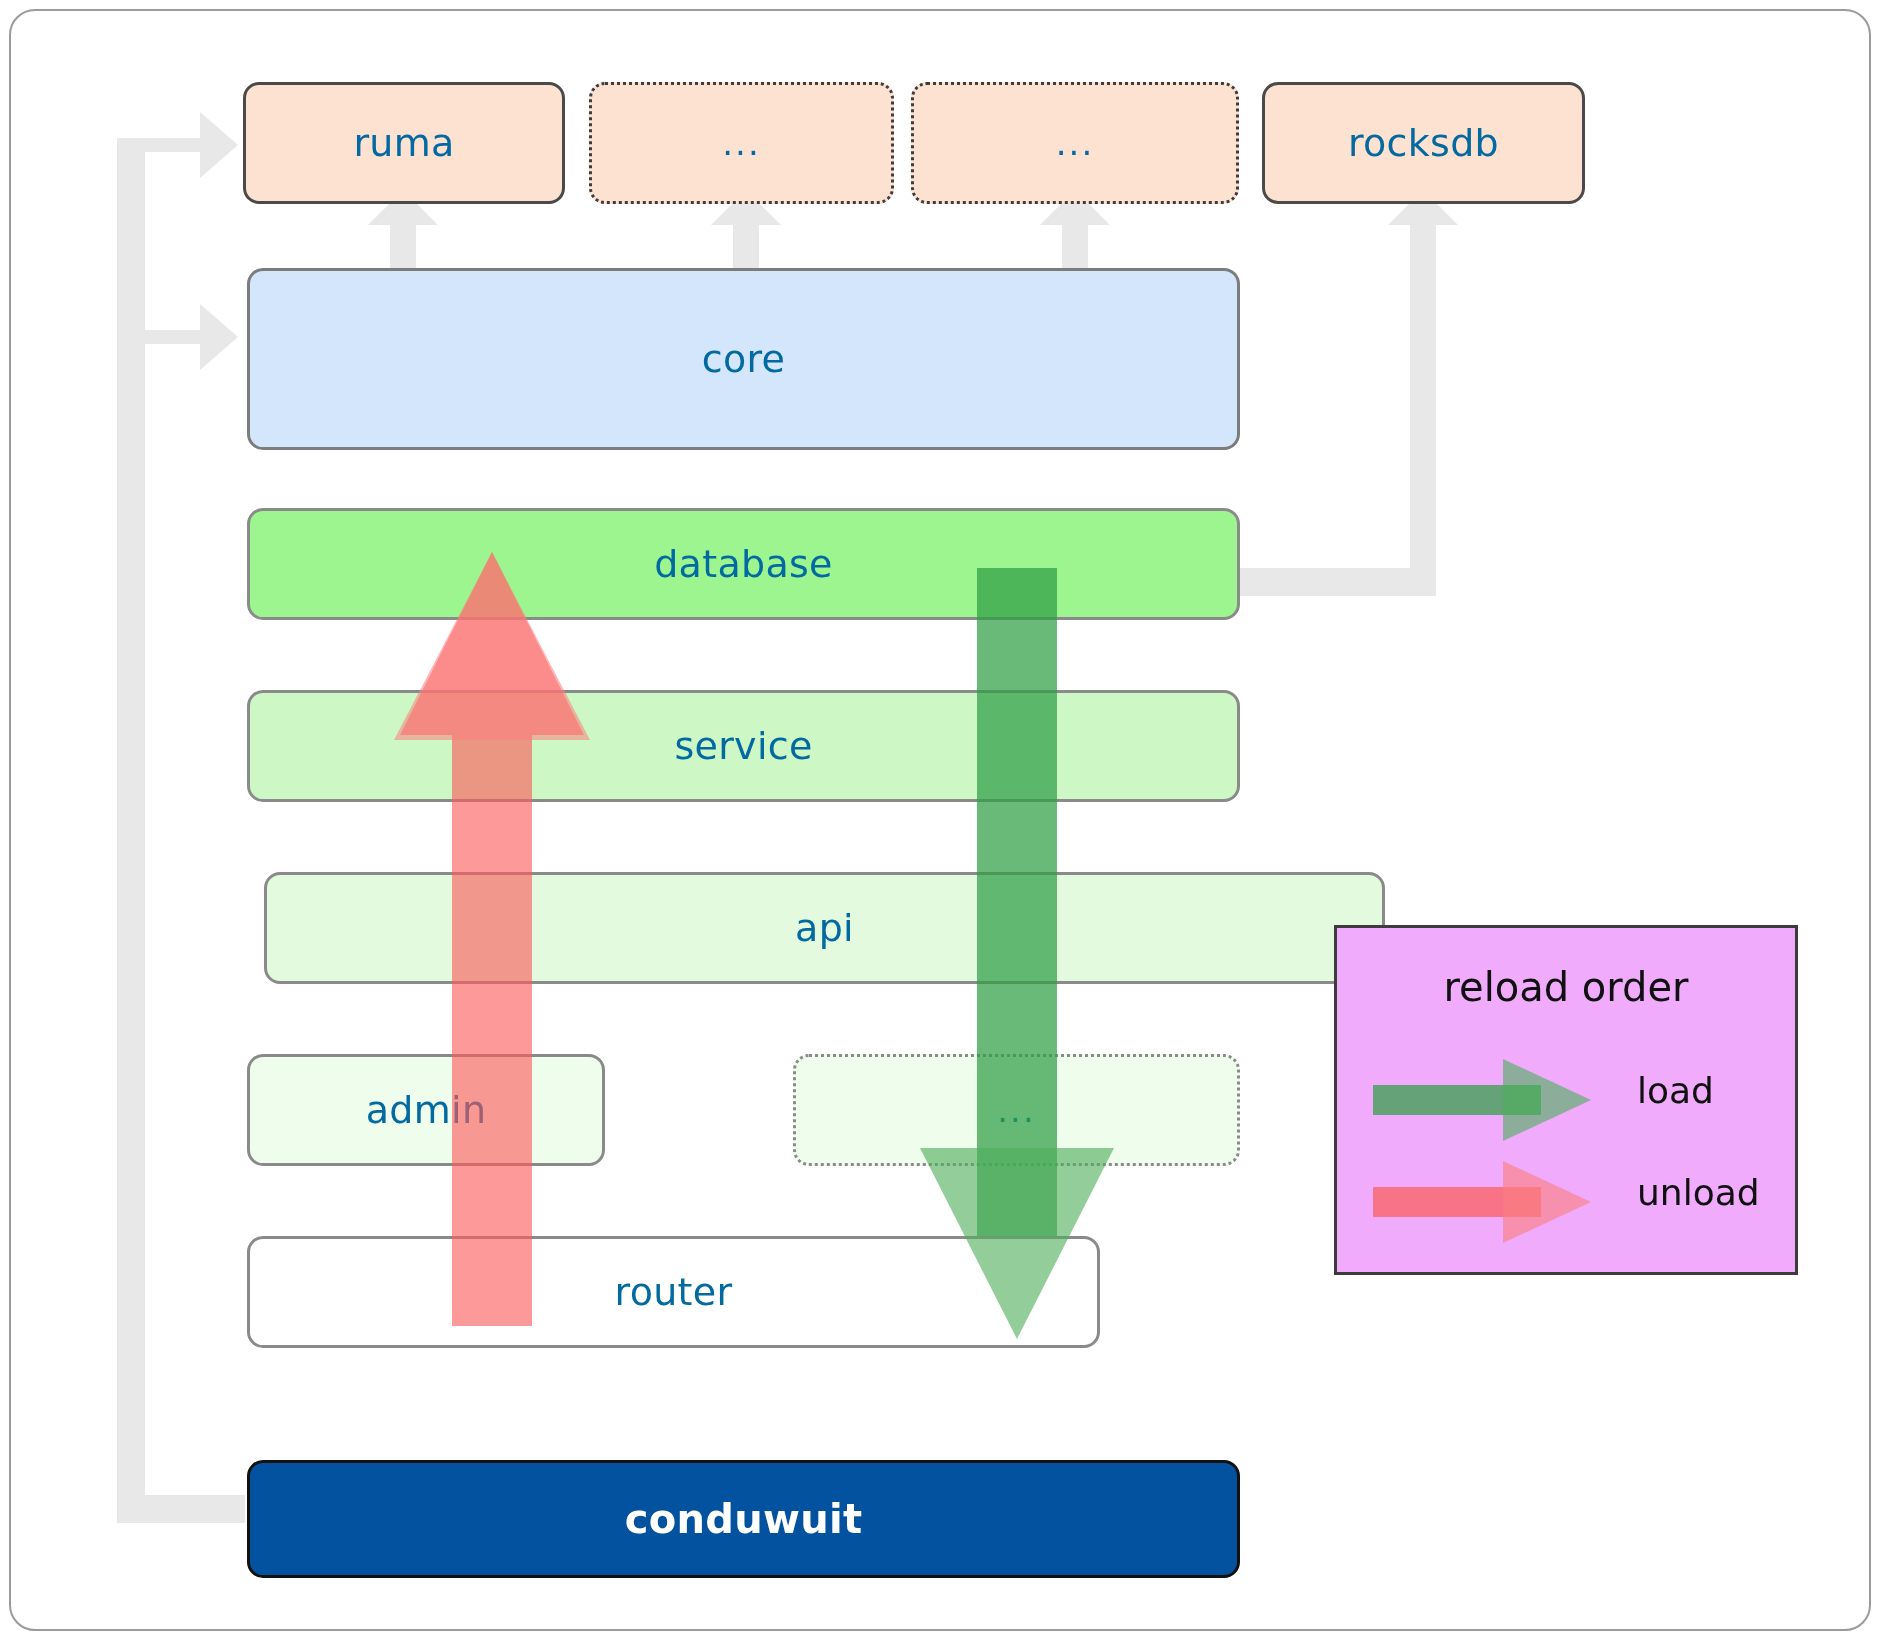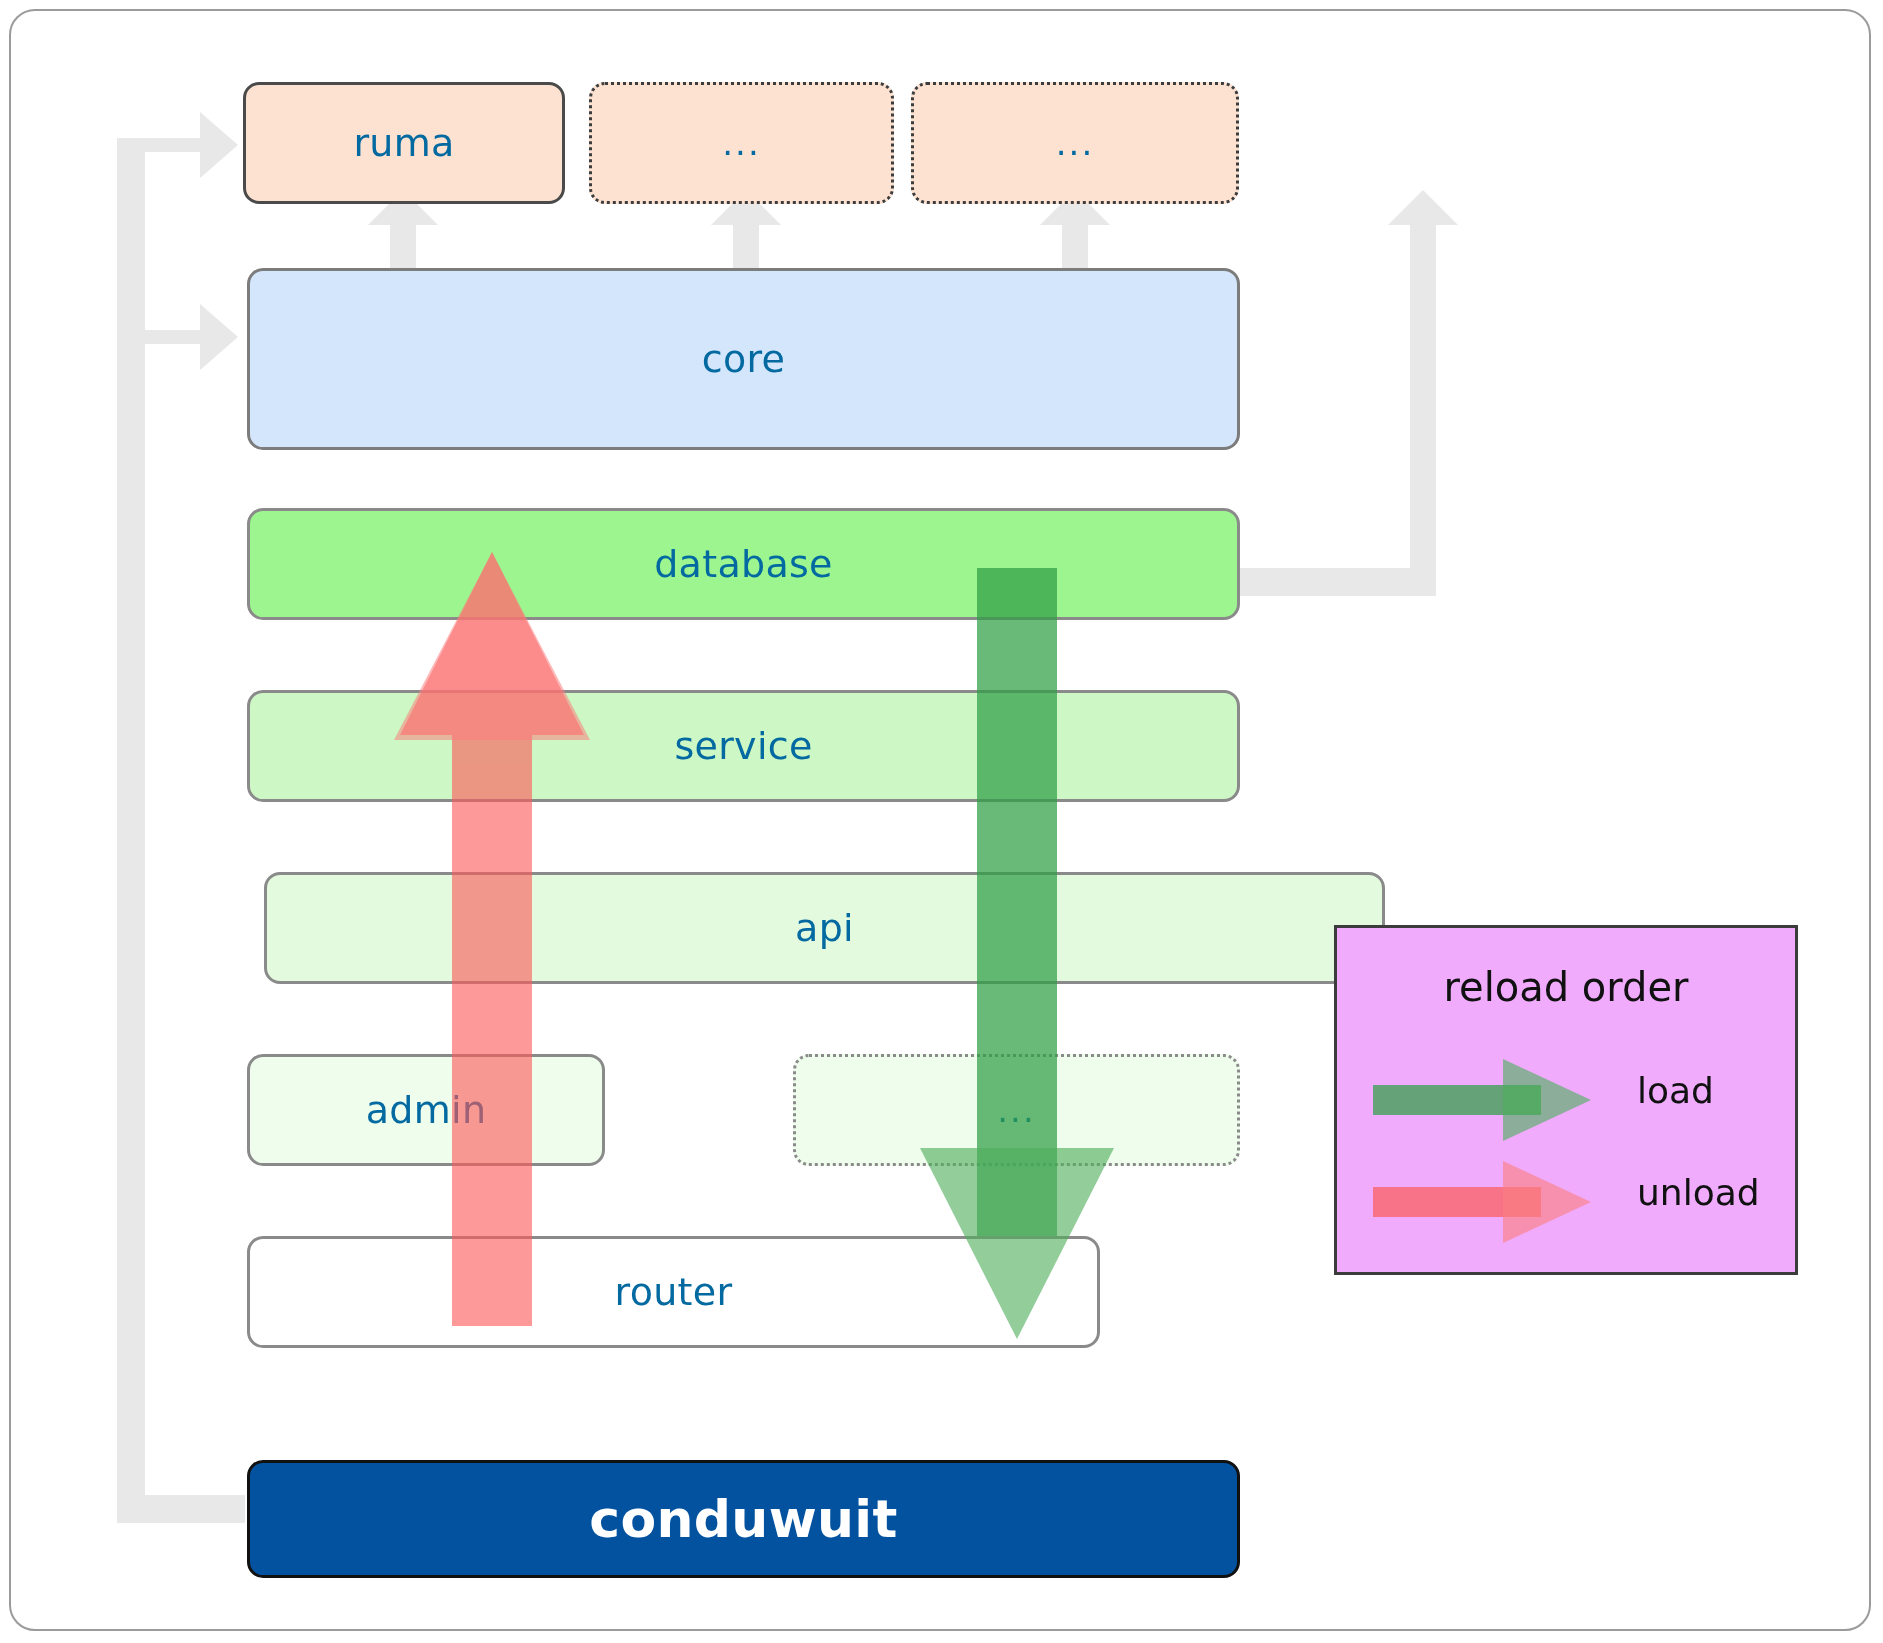--- a/index.html
+++ b/index.html
@@ -68,21 +68,21 @@
   }
   .layer.dotted { border: 3px dotted #8a8a8a; }
 
   
   .conduwuit {
     background: #02529f;
     border: 3px solid #111111;
     border-radius: 16px;
     color: #ffffff;
     font-weight: 700;
-    font-size: 52px;
+    font-size: 40px;
   }
 
   
   #connectors { position: absolute; left: 0; top: 0; z-index: 2; }
   
   #flowarrows { position: absolute; left: 0; top: 0; z-index: 8; pointer-events: none; }
 
   
   .legend {
     position: absolute;
@@ -159,20 +159,23 @@
   </div>
 
   <div class="node dep opt dots" style="left:589px; width:305px;">
     <span>...</span>
   </div>
 
   <div class="node dep opt dots" style="left:911px; width:328px;">
     <span>...</span>
   </div>
 
+  <div class="node dep" style="left:1262px; width:323px;">
+    <span>rocksdb</span>
+  </div>
 
   <div class="node core" style="left:247px; top:268px; width:993px; height:182px;">
     <span>core</span>
   </div>
 
   <div class="node layer" style="left:247px; top:690px; width:993px; height:112px; background:#cdf7c4;">
     <span>service</span>
   </div>
 
   <div class="node layer" style="left:247px; top:508px; width:993px; height:112px; background:#9cf58e;">

